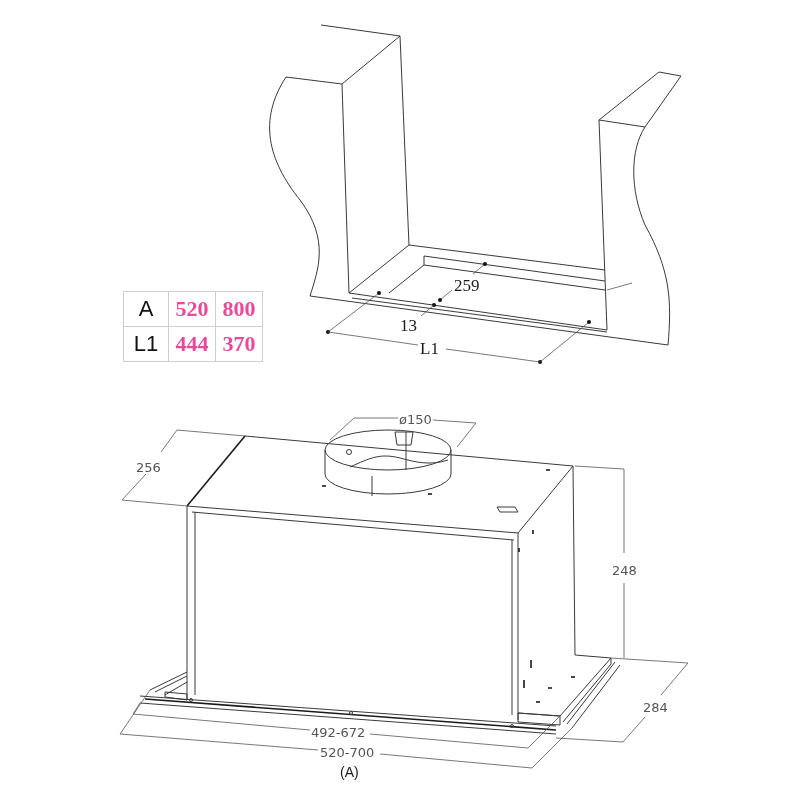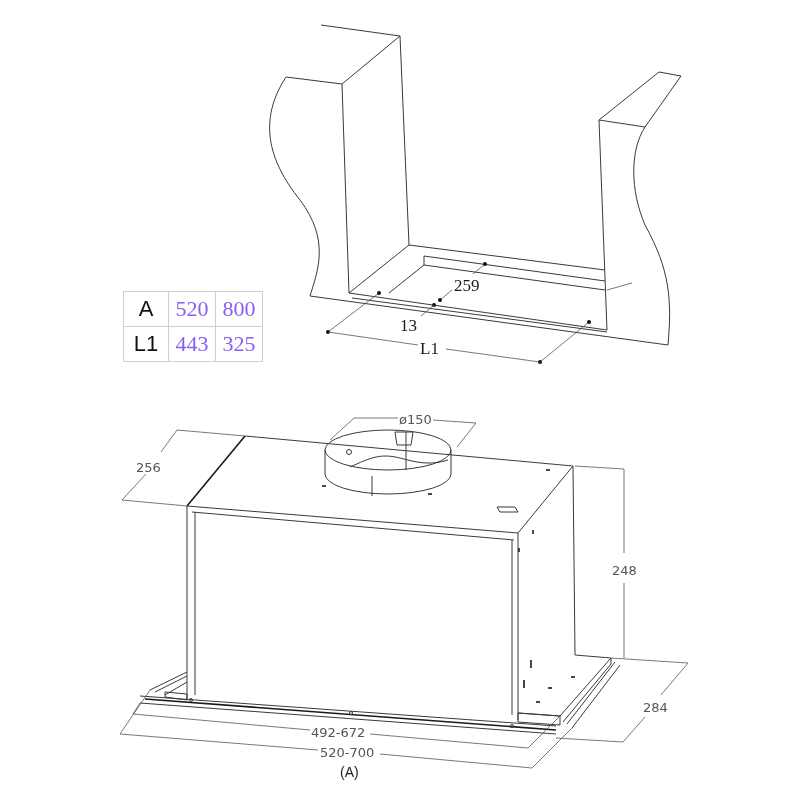--- a/index.html
+++ b/index.html
@@ -9,21 +9,21 @@
     .ln-thin { fill: none; stroke: #555; stroke-width: 0.8; }
     .ln-bold { fill: none; stroke: #1a1a1a; stroke-width: 1.6; }
     .dim { fill: none; stroke: #555; stroke-width: 0.8; }
     .dot { fill: #111; }
     .lbl-serif { font-family: "Liberation Serif", "DejaVu Serif", serif; fill: #1a1a1a; }
     .lbl-sans { font-family: "DejaVu Sans", "Liberation Sans", sans-serif; fill: #555; }
     .lbl-caption { font-family: "Liberation Sans", "DejaVu Sans", sans-serif; fill: #1a1a1a; }
     .spec-table { position: absolute; left: 123px; top: 291px; border-collapse: collapse; }
     .spec-table td { border: 1px solid #cfcfcf; height: 34px; text-align: center; padding: 0; }
     .spec-table td.key { width: 44px; font-family: "Liberation Sans", sans-serif; font-size: 22px; color: #111; }
-    .spec-table td.val { width: 46px; font-family: "Liberation Serif", serif; font-size: 22px; color: #8b5cf6; }
+    .spec-table td.val { width: 46px; font-family: "Liberation Serif", serif; font-size: 22px; color: #ec4899; font-weight: bold; }
   </style>
 </head>
 <body>
 
 <svg id="canvas" viewBox="0 0 800 800" xmlns="http://www.w3.org/2000/svg">
 
   <g>
 
     <path class="ln" d="M321,25 L400,36 L342,84 L286,77"></path>
     <path class="ln" d="M286,77 C258,120 268,160 300,200 C330,240 318,270 310,296"></path>
@@ -153,17 +153,17 @@
 
 <table class="spec-table">
   <tbody>
       <tr>
     <td class="key">A</td>
     <td class="val">520</td>
     <td class="val">800</td>
   </tr>
   <tr>
     <td class="key">L1</td>
-    <td class="val">443</td>
-    <td class="val">325</td>
+    <td class="val">444</td>
+    <td class="val">370</td>
   </tr>
 </tbody>
   </table>
 
 </body></html>

